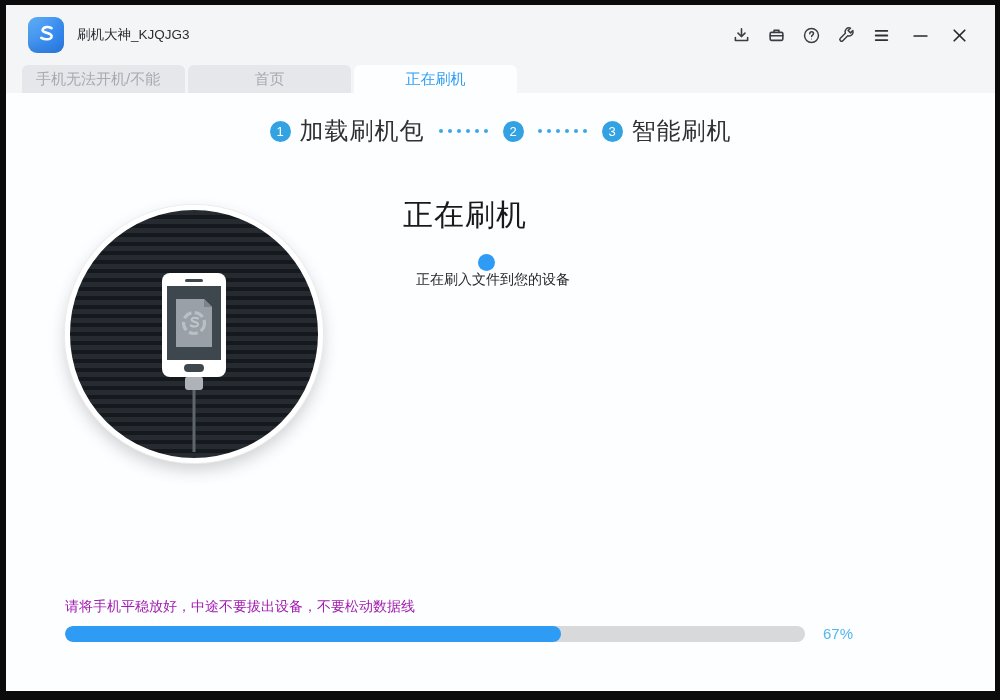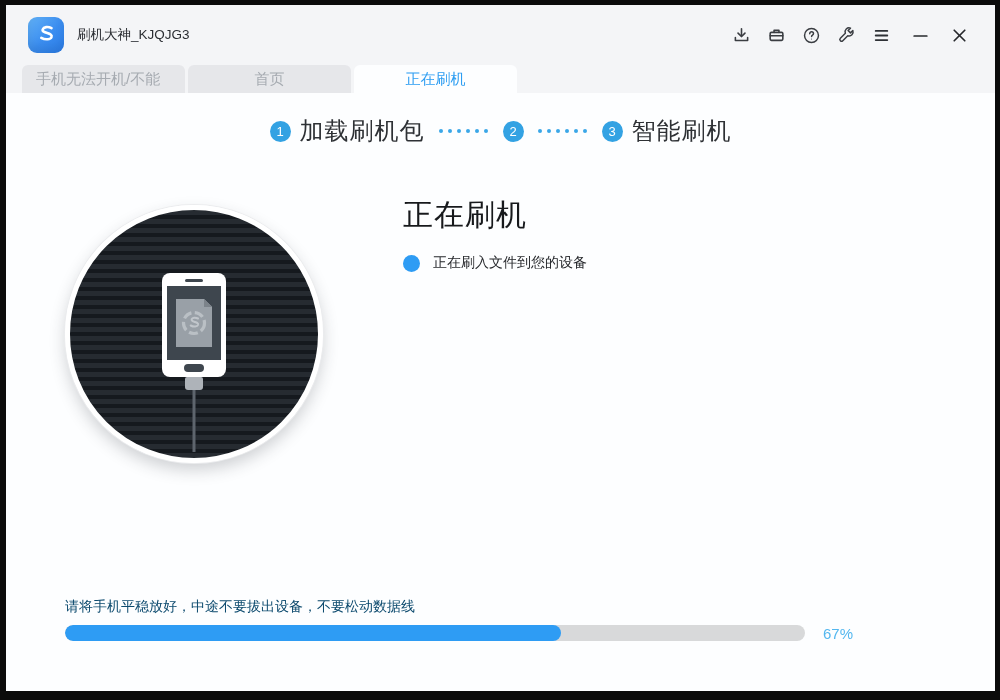--- a/index.html
+++ b/index.html
@@ -45,28 +45,28 @@
   .file { position:relative; width:36px; height:48px; background:#99a0a7; clip-path:polygon(0 0,78% 0,100% 16%,100% 100%,0 100%); display:flex; align-items:center; justify-content:center; }
   .file .fold { position:absolute; top:0; right:0; width:8px; height:8px; background:#7c838a; }
   .file svg { opacity:.75; }
   .homebtn { position:absolute; bottom:5px; left:50%; transform:translateX(-50%); width:20px; height:8px; border-radius:4px; background:#3e464e; }
   .plug { position:absolute; left:50%; top:167px; transform:translateX(-50%); width:18px; height:13px; background:#aeb3b9; border-radius:2px 2px 3px 3px; }
   .cable { position:absolute; left:50%; top:180px; transform:translateX(-50%); width:3px; height:62px; background:#5e656d; }
 
   
   .status-block { position:absolute; left:397px; top:102px; }
   .heading { font-size:30px; font-weight:400; color:#17191c; letter-spacing:1px; }
-  .status-row { display:flex; align-items:center; margin-top:18px; }
+  .status-row { display:flex; align-items:center; margin-top:18px;flex-direction:column; }
   .status-dot { width:17px; height:17px; border-radius:50%; background:#2e9cf4; flex:0 0 auto; }
   .status-text { margin-left:13px; font-size:14px; color:#26282c; }
 
   
   .footer { position:absolute; left:59px; bottom:49px; }
-  .warning { font-size:14px; color:#0c4a6e; margin-bottom:9px; }
-  .progress-row { display:flex; align-items:flex-start; }
+  .warning { font-size:14px; color:#a21caf; margin-bottom:9px; }
+  .progress-row { display:flex; align-items:flex-end; }
   .progress-track { width:740px; height:16px; border-radius:8px; background:#d8d9da; overflow:hidden; }
   .progress-fill { height:100%; border-radius:8px; background:#2e9cf4; width:0; }
   .pct { margin-left:18px; font-size:15px; color:#53b7ef; }
 </style>
 <title>刷机大神_KJQJG3</title></head>
 <body>
 
 <div class="window">
 
   <div class="titlebar">

